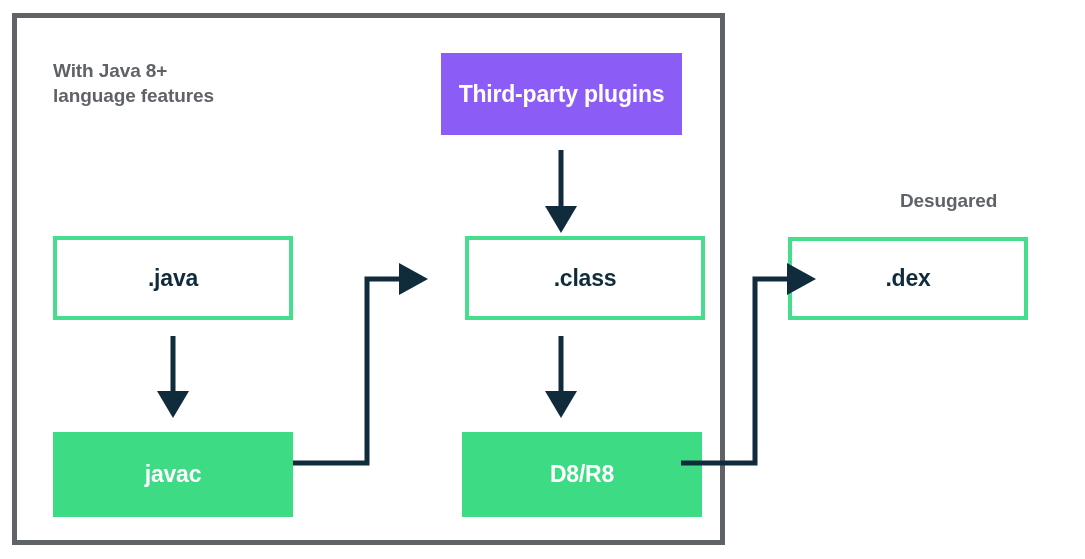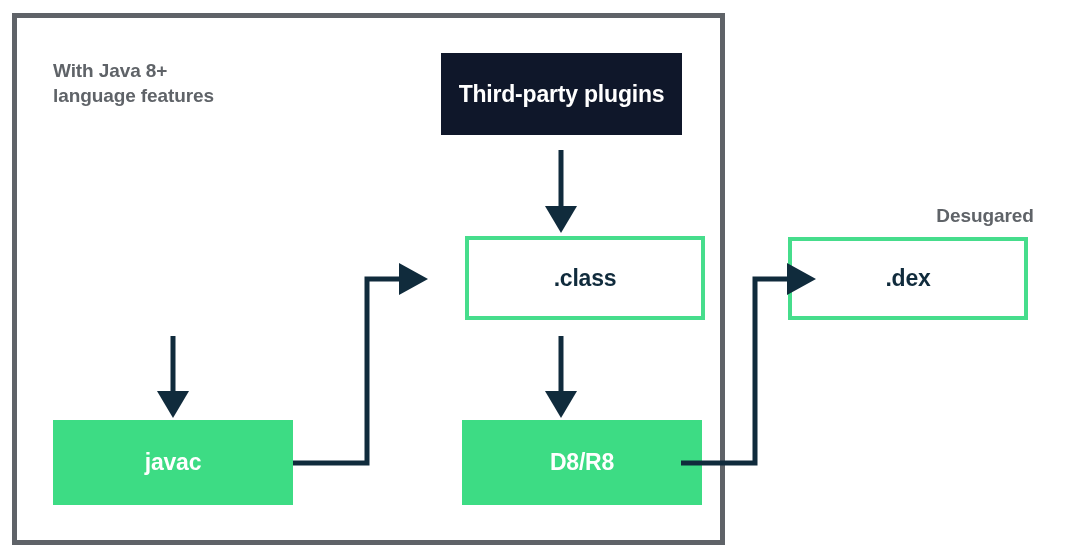--- a/index.html
+++ b/index.html
@@ -44,23 +44,24 @@
   }
   .node-outline {
     background: #ffffff;
     border: 4px solid #46DD8C;
     color: #102B3C;
   }
   .node-filled-green {
     background: #3DDC84;
     color: #ffffff;
     border: none;
+    margin-top: 12px;
   }
   .node-filled-orange {
-    background: #0f172a;
+    background: #8b5cf6;
     color: #ffffff;
     border: none;
   }
 
   
   #node-java     { left: 53px;  top: 236px; width: 240px; height: 84px; }
   #node-javac    { left: 53px;  top: 420px; width: 240px; height: 85px; }
   #node-class    { left: 441px; top: 236px; width: 240px; height: 84px; margin-left: 24px; }
   #node-d8r8     { left: 462px; top: 420px; width: 240px; height: 85px; }
   #node-plugins  { left: 441px; top: 53px;  width: 241px; height: 82px; }
@@ -70,21 +71,21 @@
   .caption {
     position: absolute;
     color: #5F6368;
     font-weight: bold;
     font-size: 19px;
     line-height: 25px;
     white-space: pre-line;
     letter-spacing: -0.1px;
   }
   #caption-java8 { left: 53px;  top: 58px;  text-align: left; }
-  #caption-desugared { left: 900px; top: 188px; width: 170px; text-align: center; margin-top: 15px; }
+  #caption-desugared { left: 900px; top: 188px; width: 170px; text-align: left; }
 
   
   #arrow-layer {
     position: absolute;
     left: 0; top: 0;
     width: 1085px;
     height: 559px;
     pointer-events: none;
   }
 </style>
@@ -95,20 +96,21 @@
 
   <div class="group-box"></div>
 
   <div class="caption" id="caption-java8">With Java 8+
 language features</div>
 
   <div class="caption" id="caption-desugared">Desugared</div>
 
   <div class="node node-filled-orange" id="node-plugins">Third-party plugins</div>
 
+  <div class="node node-outline" id="node-java">.java</div>
 
   <div class="node node-filled-green" id="node-javac">javac</div>
 
   <div class="node node-outline" id="node-class">.class</div>
 
   <div class="node node-filled-green" id="node-d8r8">D8/R8</div>
 
   <div class="node node-outline" id="node-dex">.dex</div>
 
   <svg id="arrow-layer" viewBox="0 0 1085 559" width="1085" height="559">

